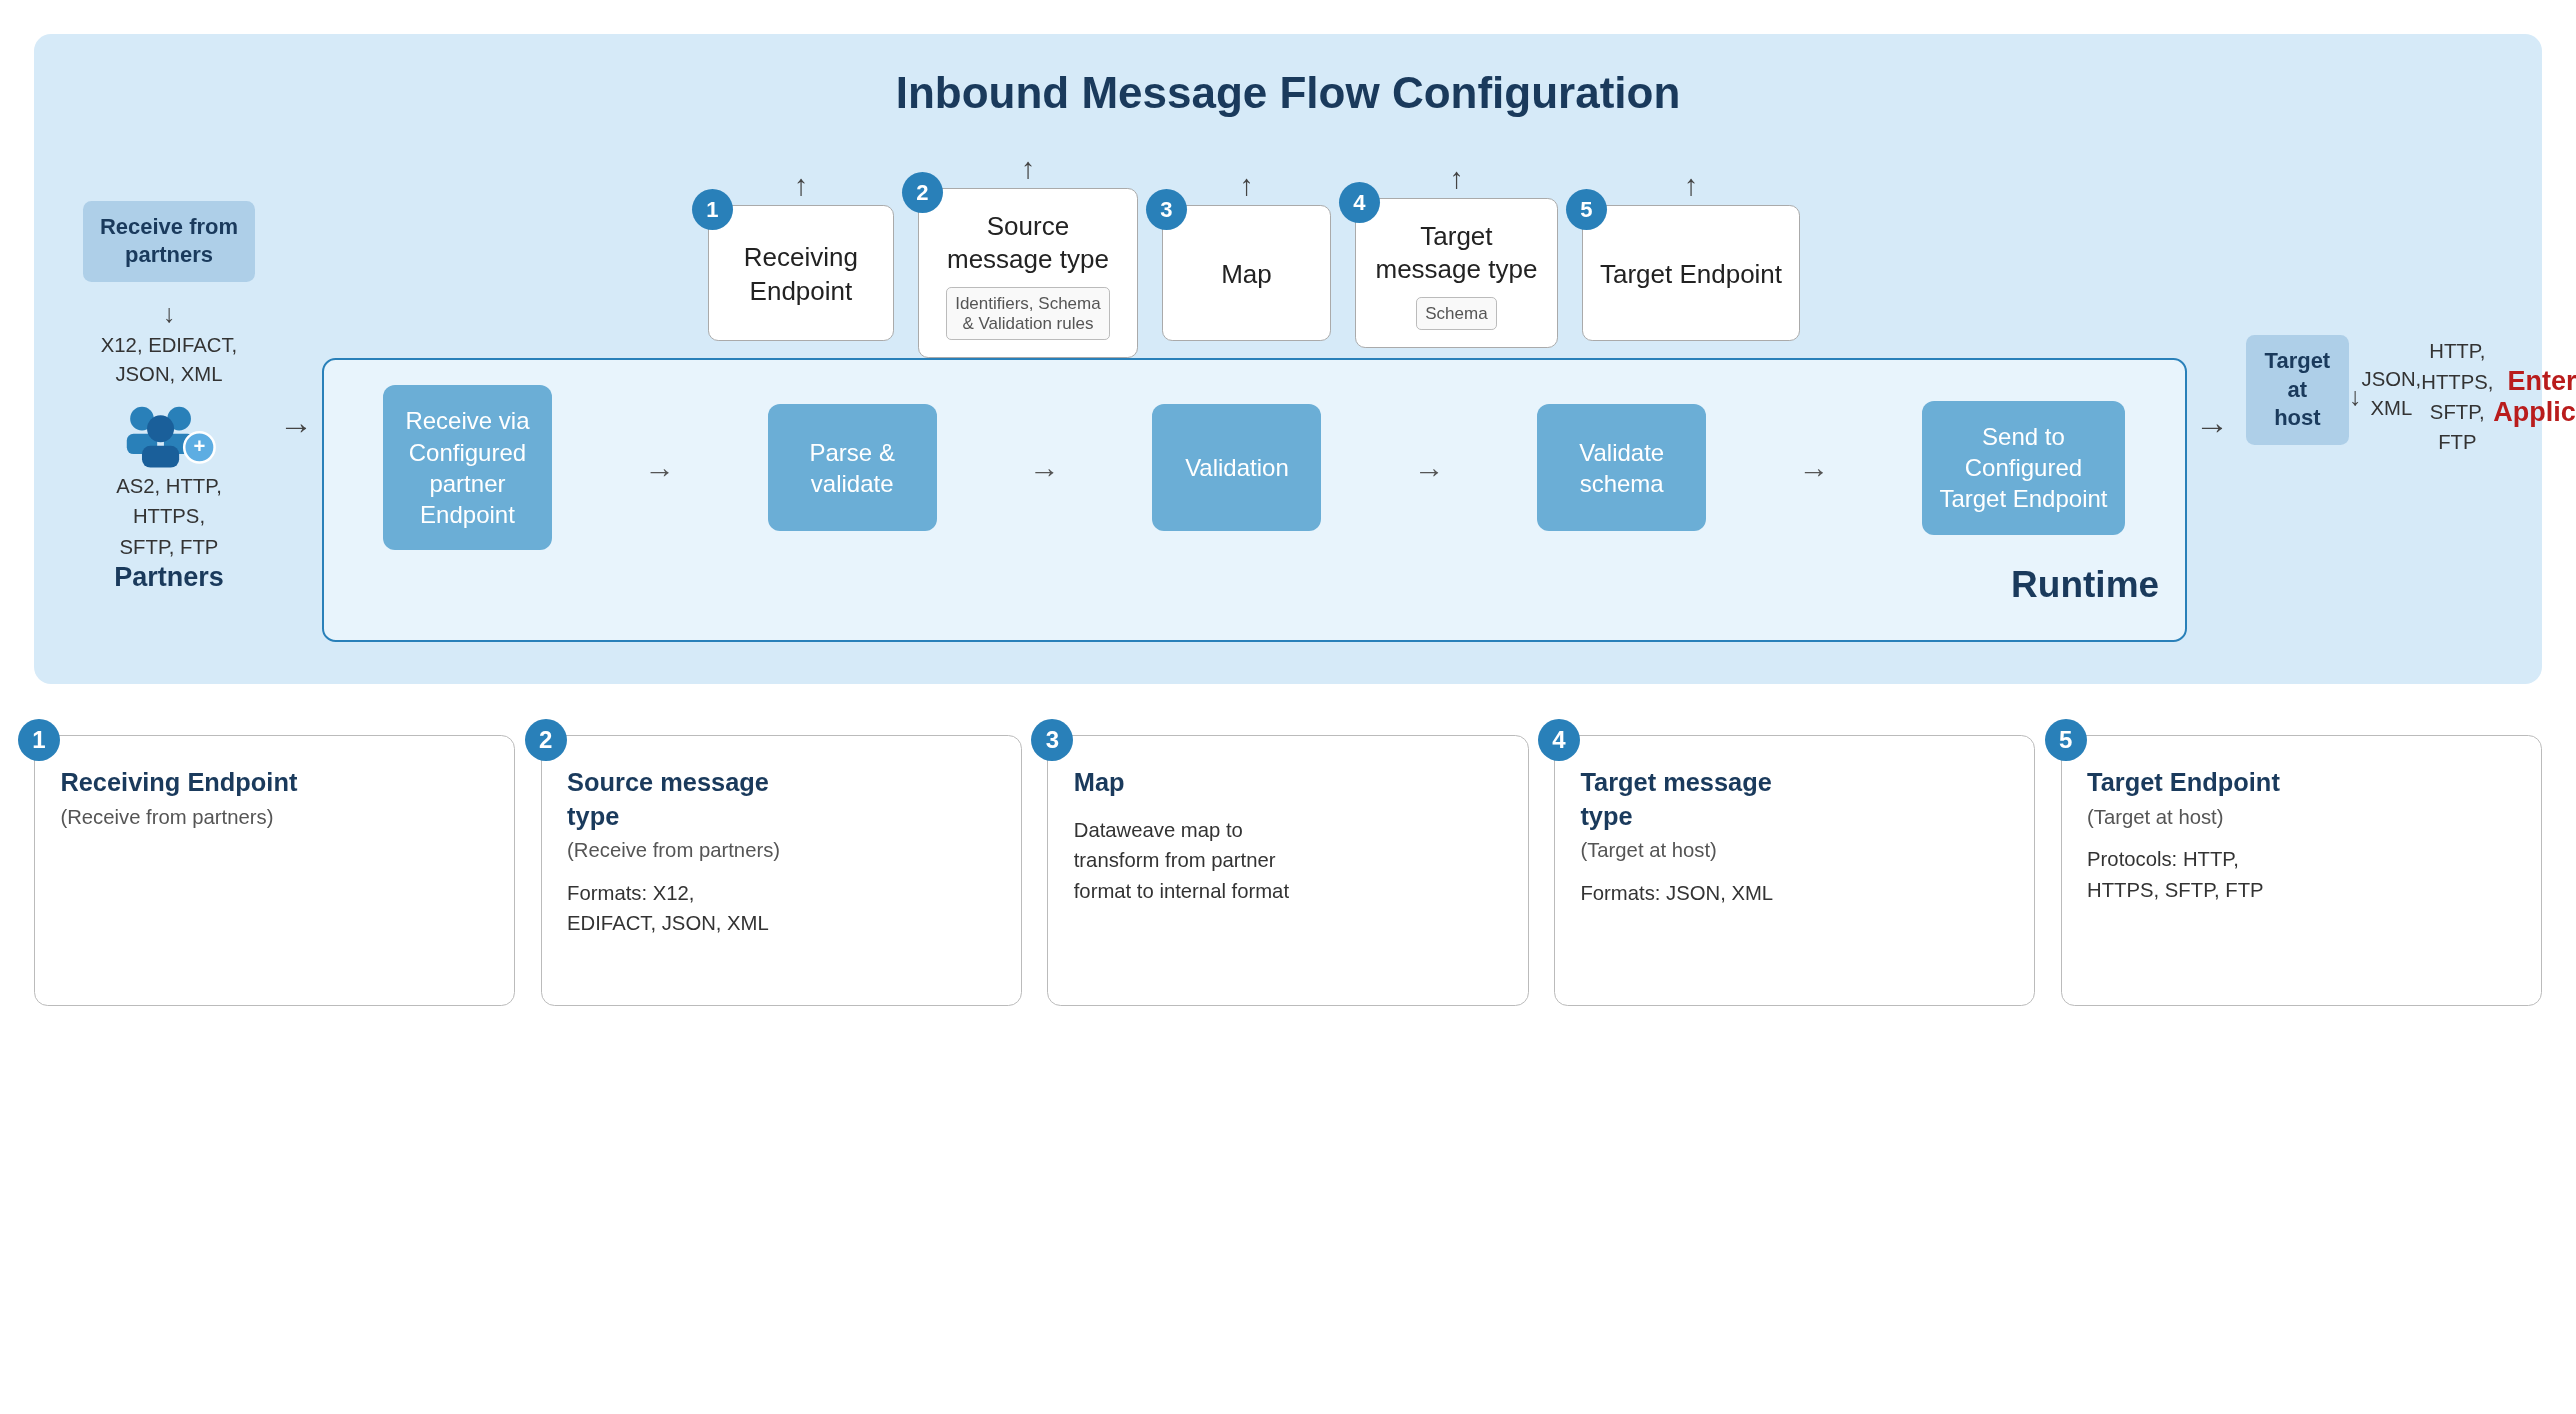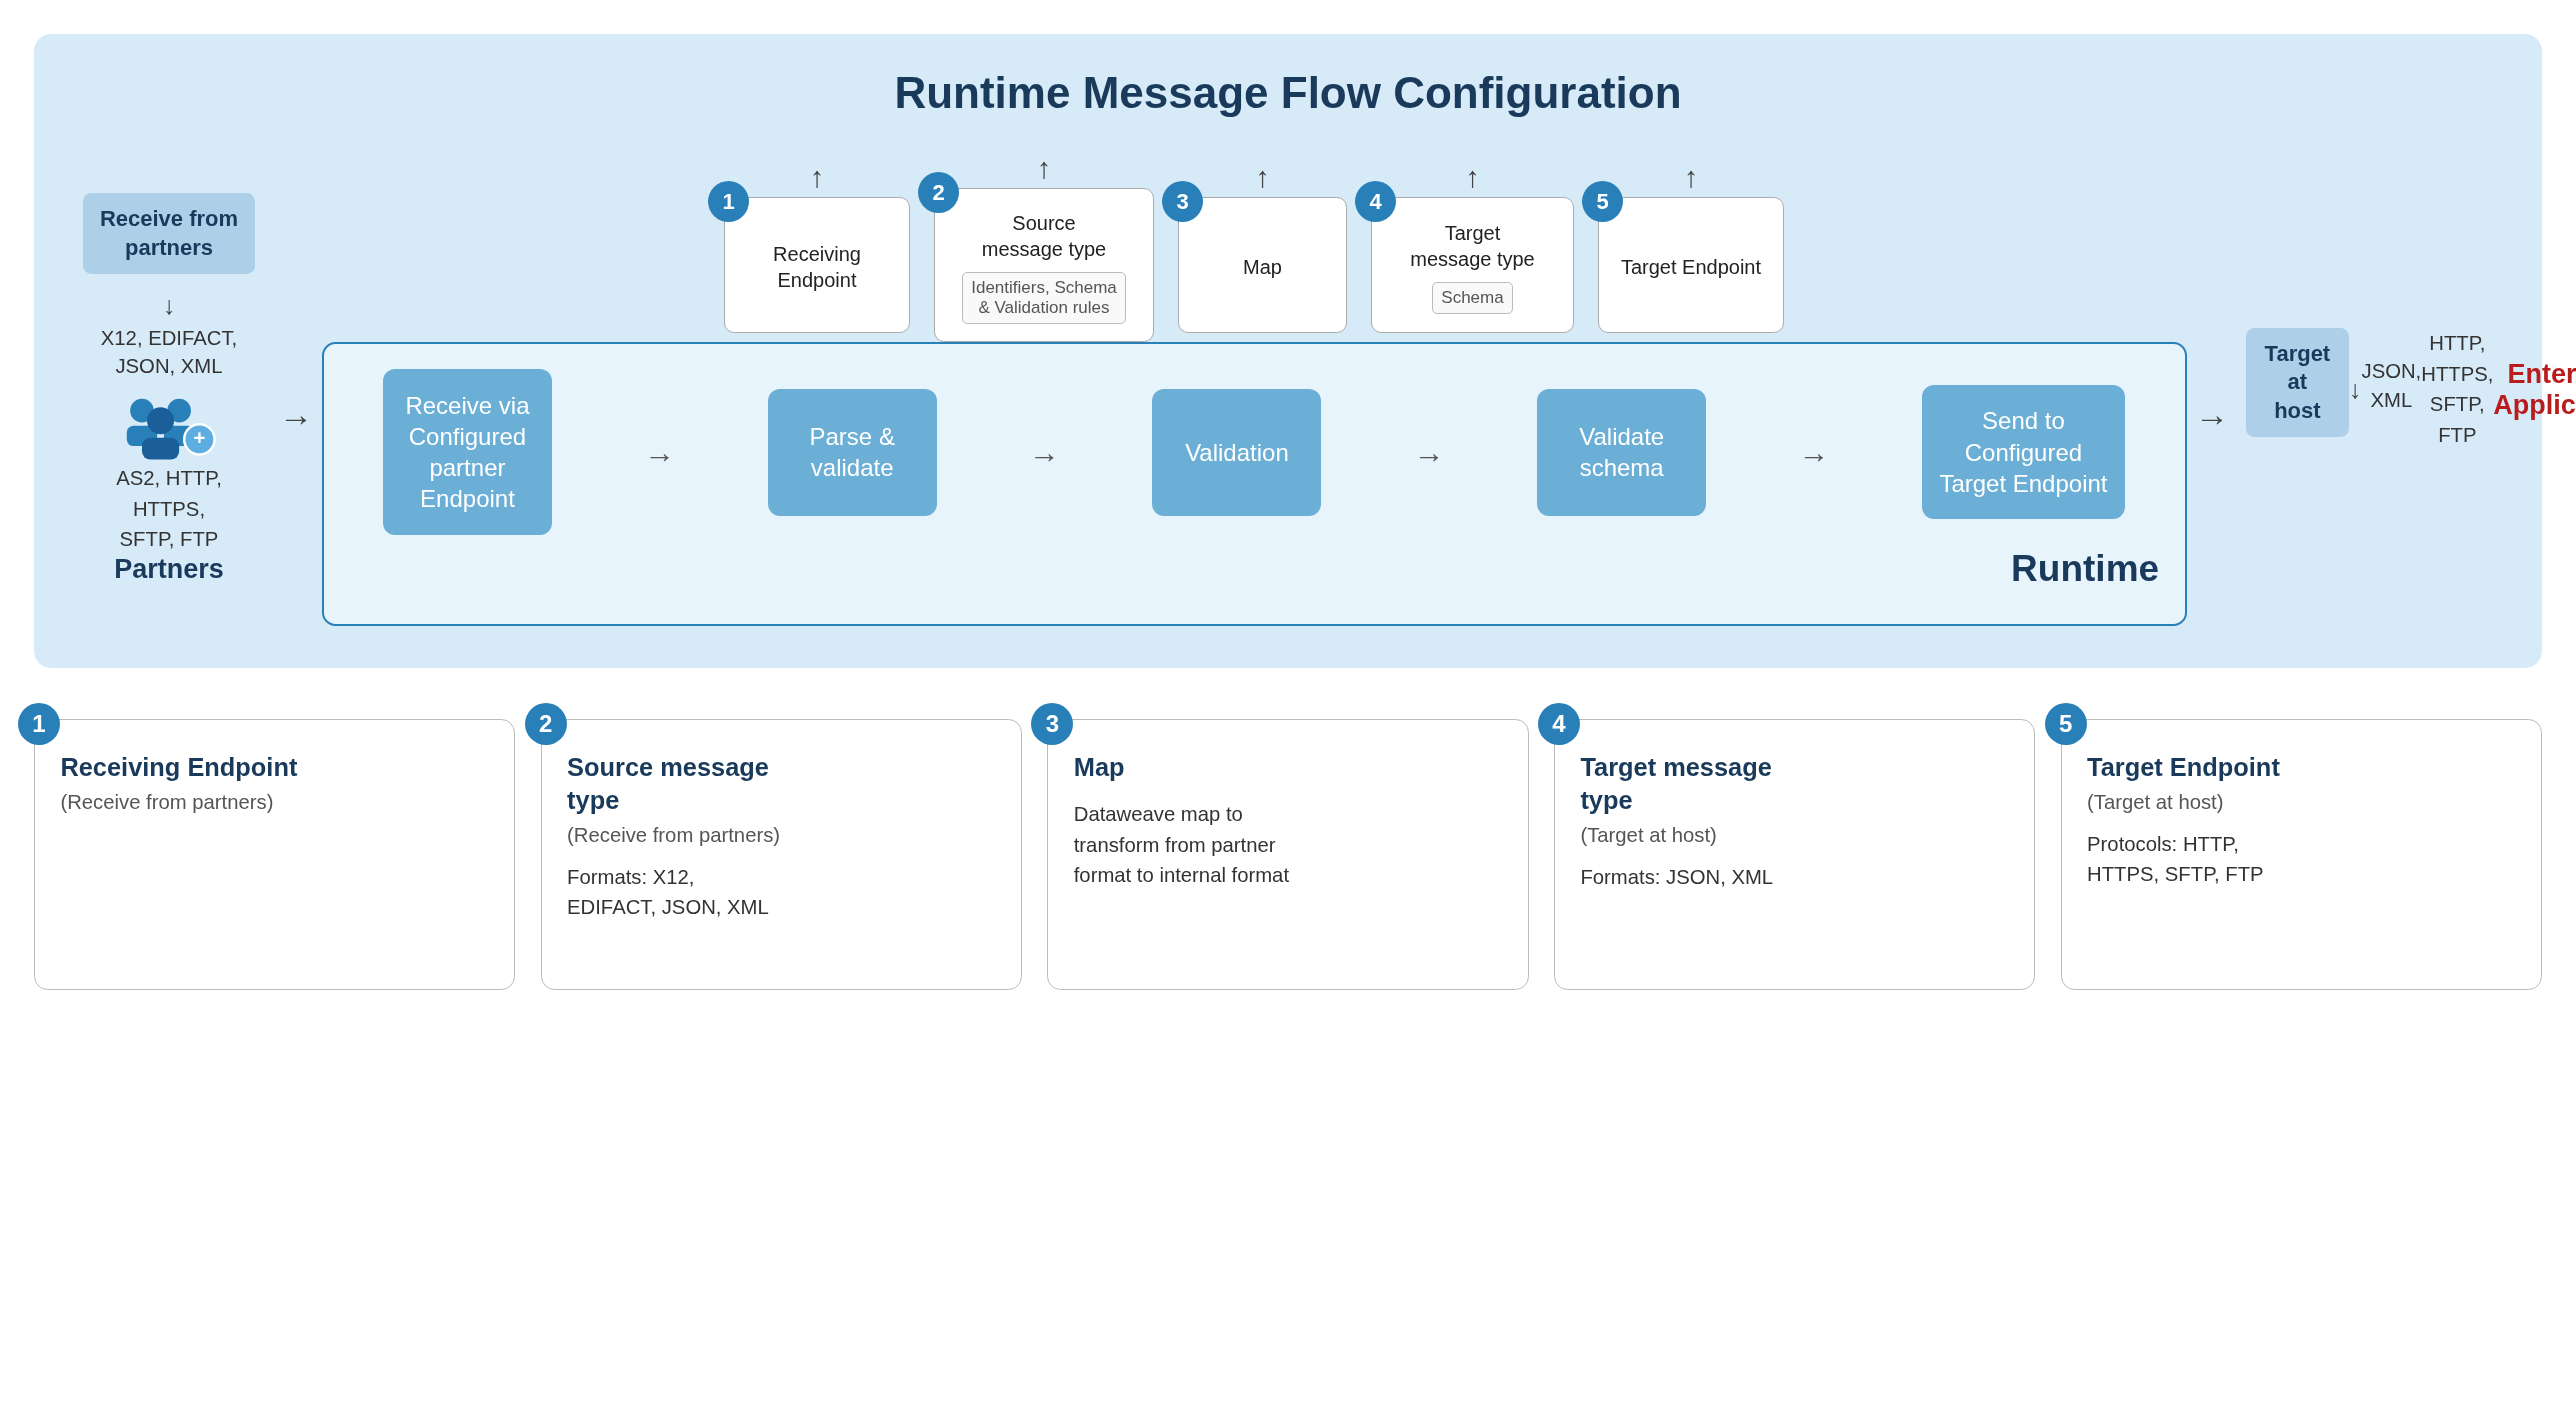--- a/index.html
+++ b/index.html
@@ -55,21 +55,21 @@
       min-height: 136px;
       position: relative;
       display: flex;
       flex-direction: column;
       align-items: center;
       justify-content: center;
       text-align: center;
     }
 
     .config-box .box-title {
-      font-size: 20px;
+      font-size: 26px;
       font-weight: normal;
       color: #222;
       line-height: 1.3;
     }
 
     .config-box .box-subtitle {
       font-size: 17px;
       color: #555;
       border: 0.8px solid #bbb;
       border-radius: 5.1px;
@@ -286,21 +286,21 @@
       display: flex;
       align-items: center;
       width: 254px;
       margin-left: 8.5px;
     }
   </style>
 </head>
 <body>
 
 <div class="diagram-container">
-  <div class="diagram-title">Runtime Message Flow Configuration</div>
+  <div class="diagram-title">Inbound Message Flow Configuration</div>
 
   <div class="outer-flow">
 
     <div class="partners-left">
       <div class="receive-badge">Receive from<br>partners</div>
       <div class="arrow-down-small">↓</div>
       <div class="partners-formats">X12, EDIFACT,<br>JSON, XML</div>
 
       <svg class="partner-svg" viewBox="0 0 120 90" style="font-size:24px">
 

